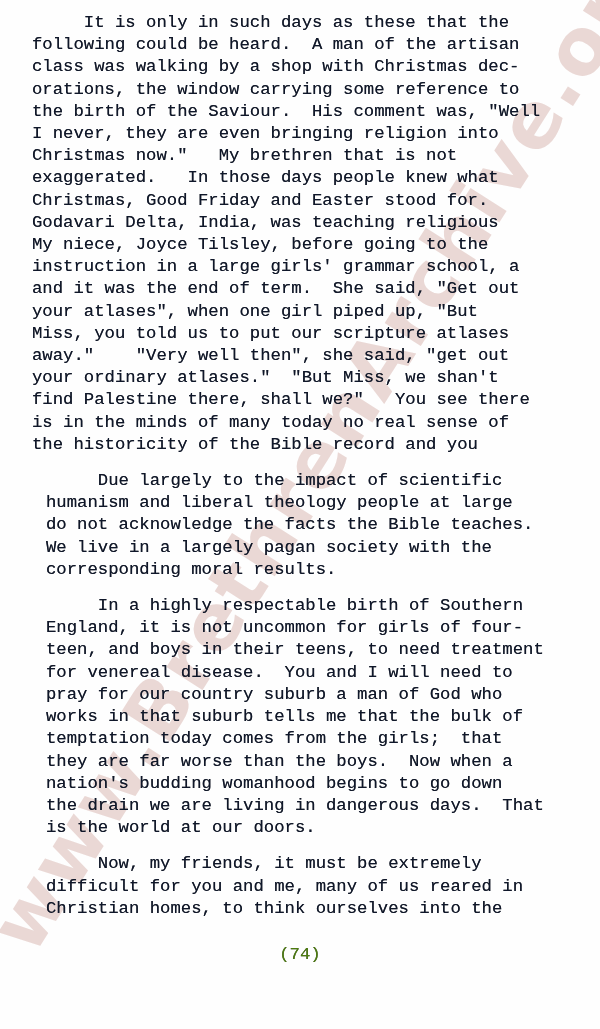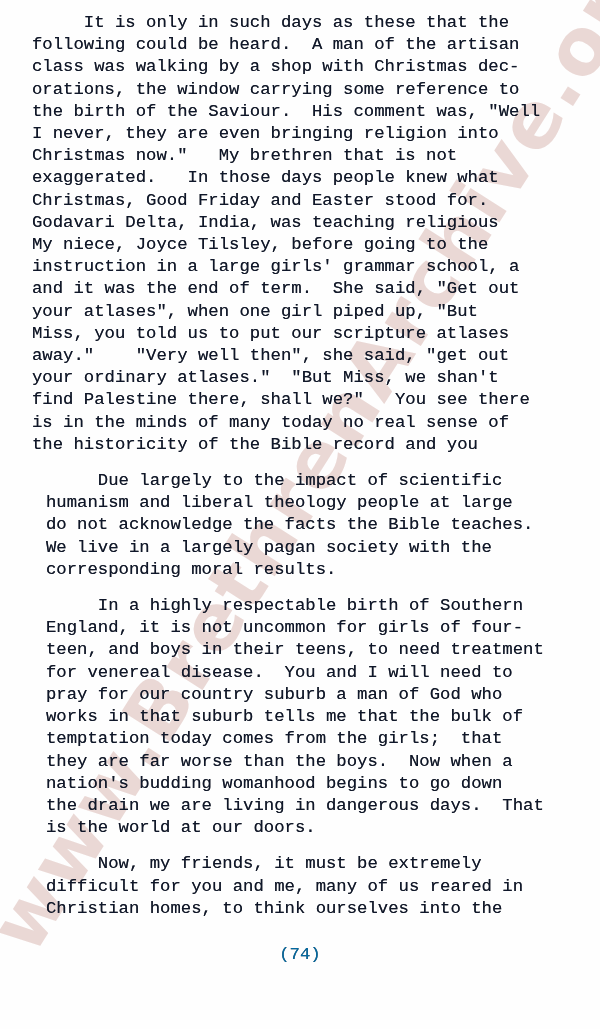--- a/index.html
+++ b/index.html
@@ -51,21 +51,21 @@
   }
   .line {
     white-space: pre;
   }
   .page-number {
     position: absolute;
     top: 944px;
     left: 0;
     width: 100%;
     text-align: center;
-    color: #0369a1;
+    color: #4d7c0f;
     font-family: "Liberation Mono", "DejaVu Sans Mono", monospace;
     font-size: 17.3px;
     line-height: 22.2px;
     text-shadow: 0 0 0.5px rgba(25, 25, 25, 0.75);
   }
 </style>
 </head>
 <body>
 
 <div class="page">

